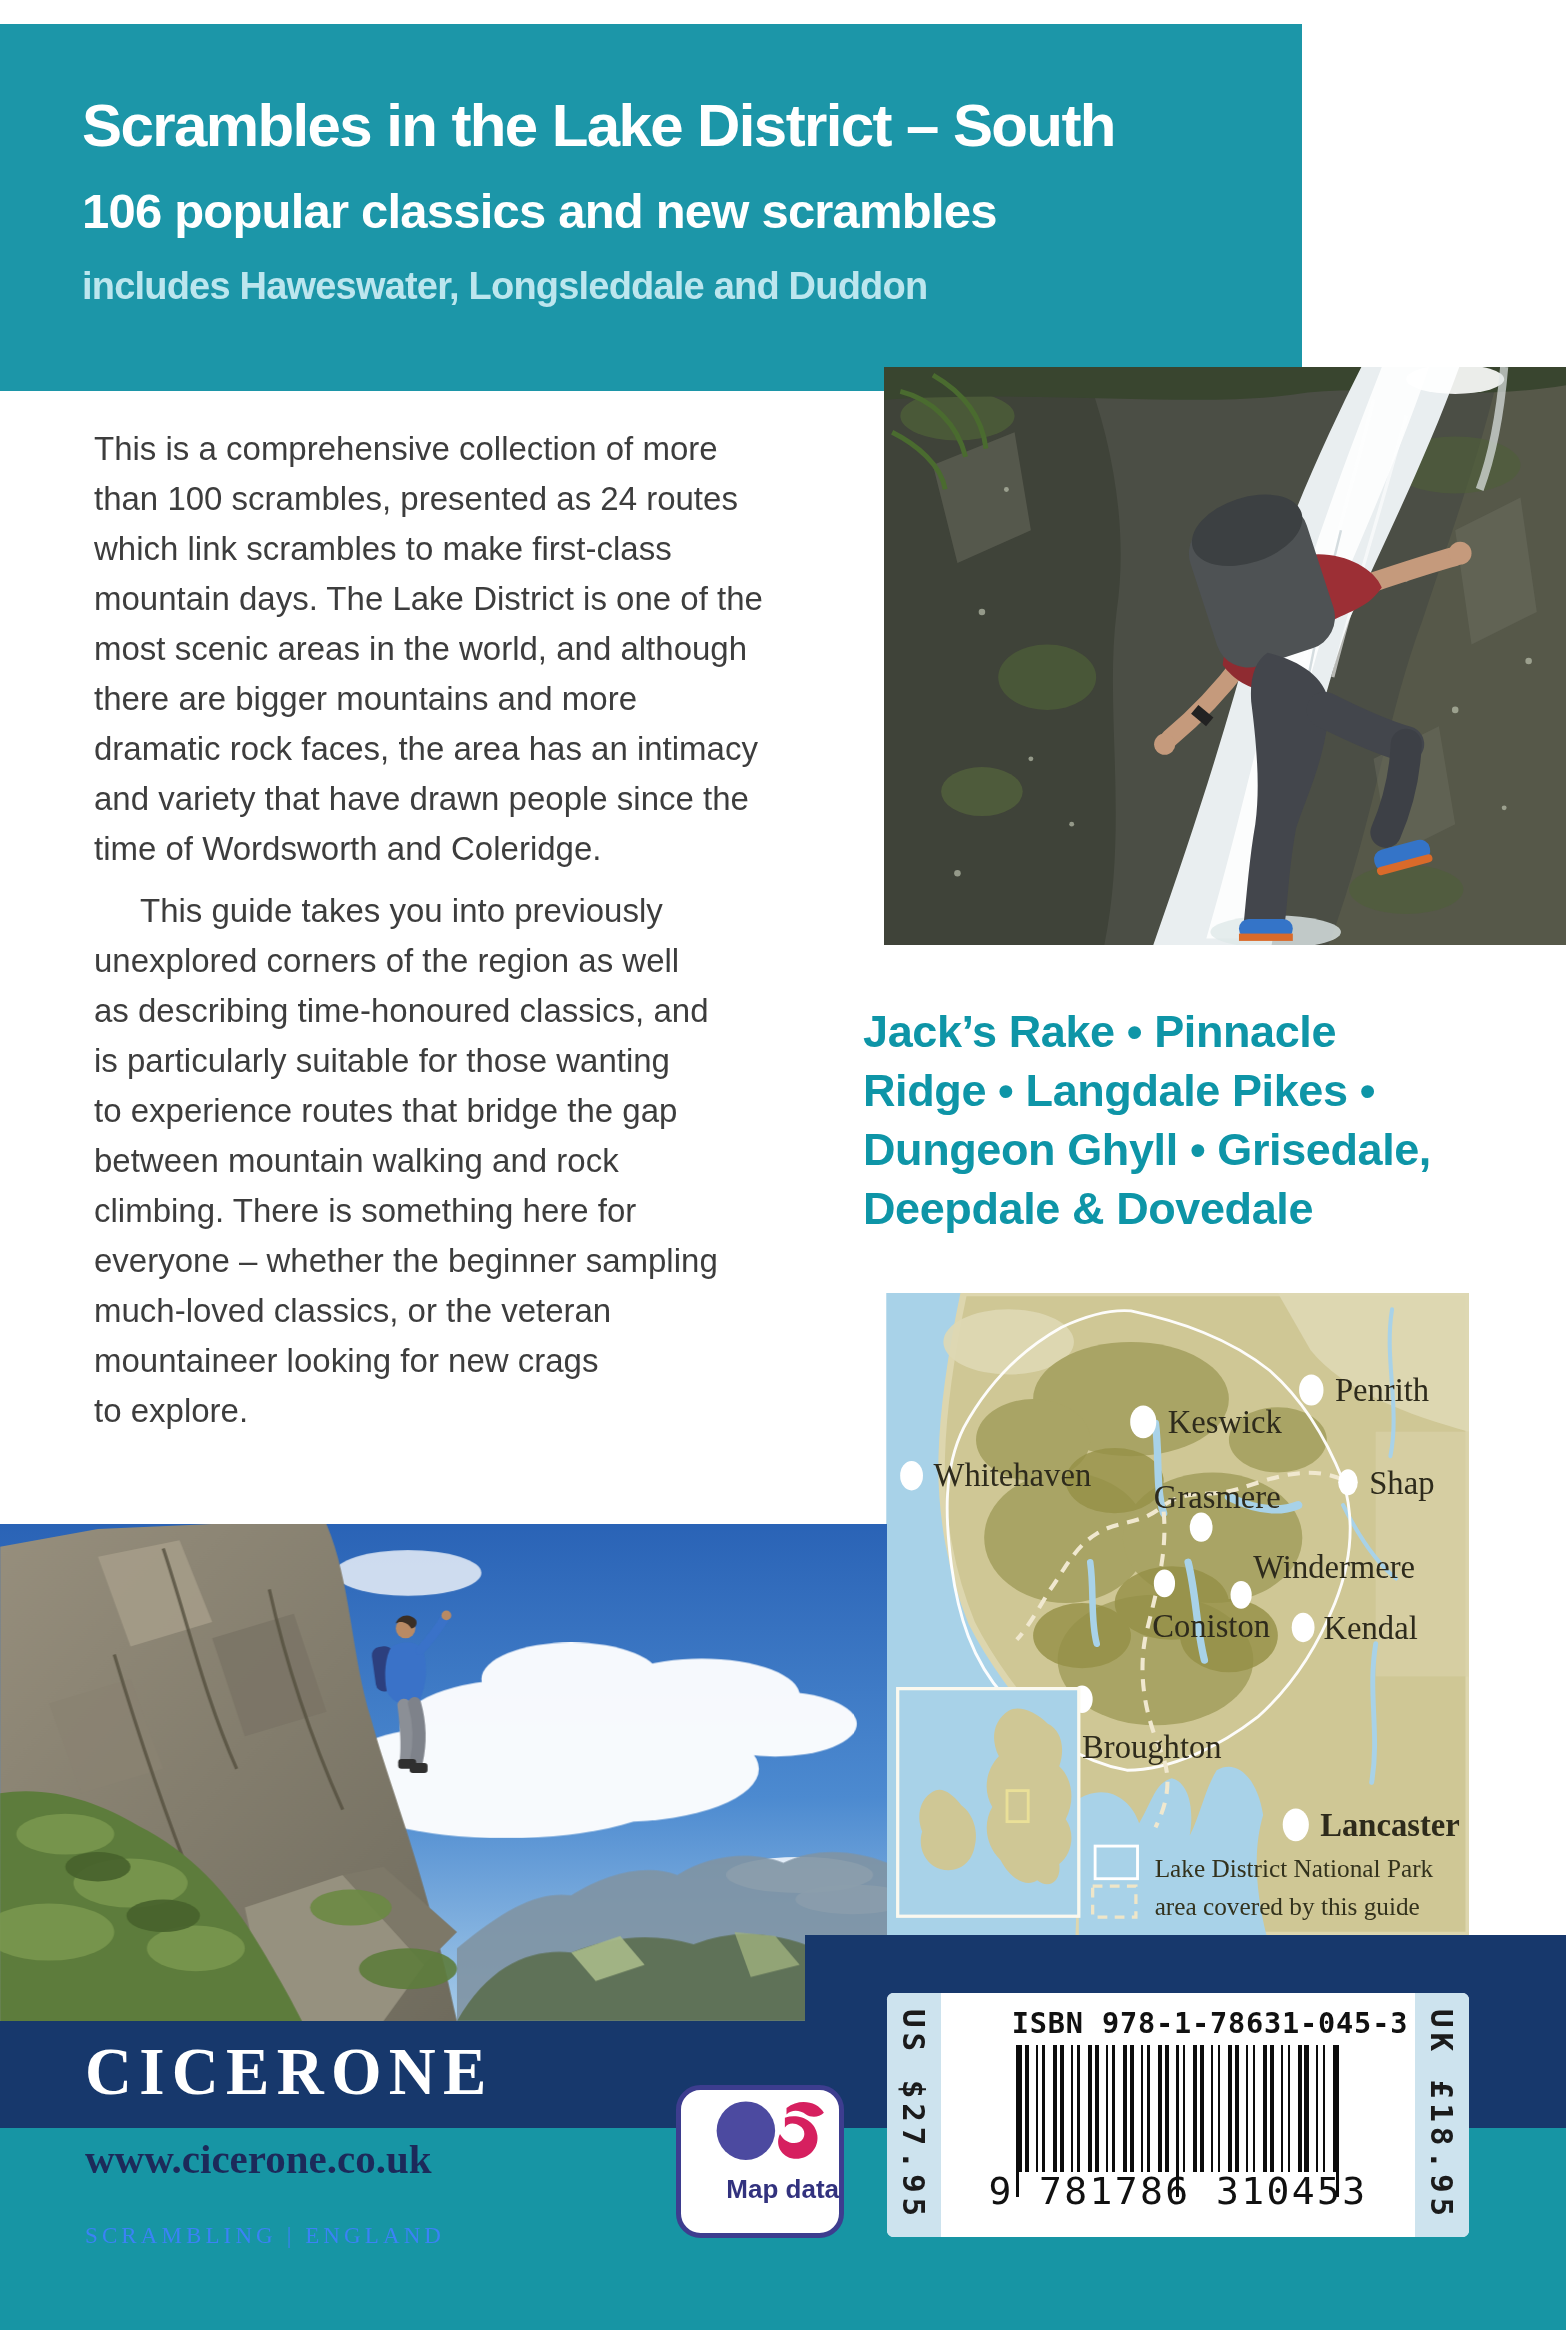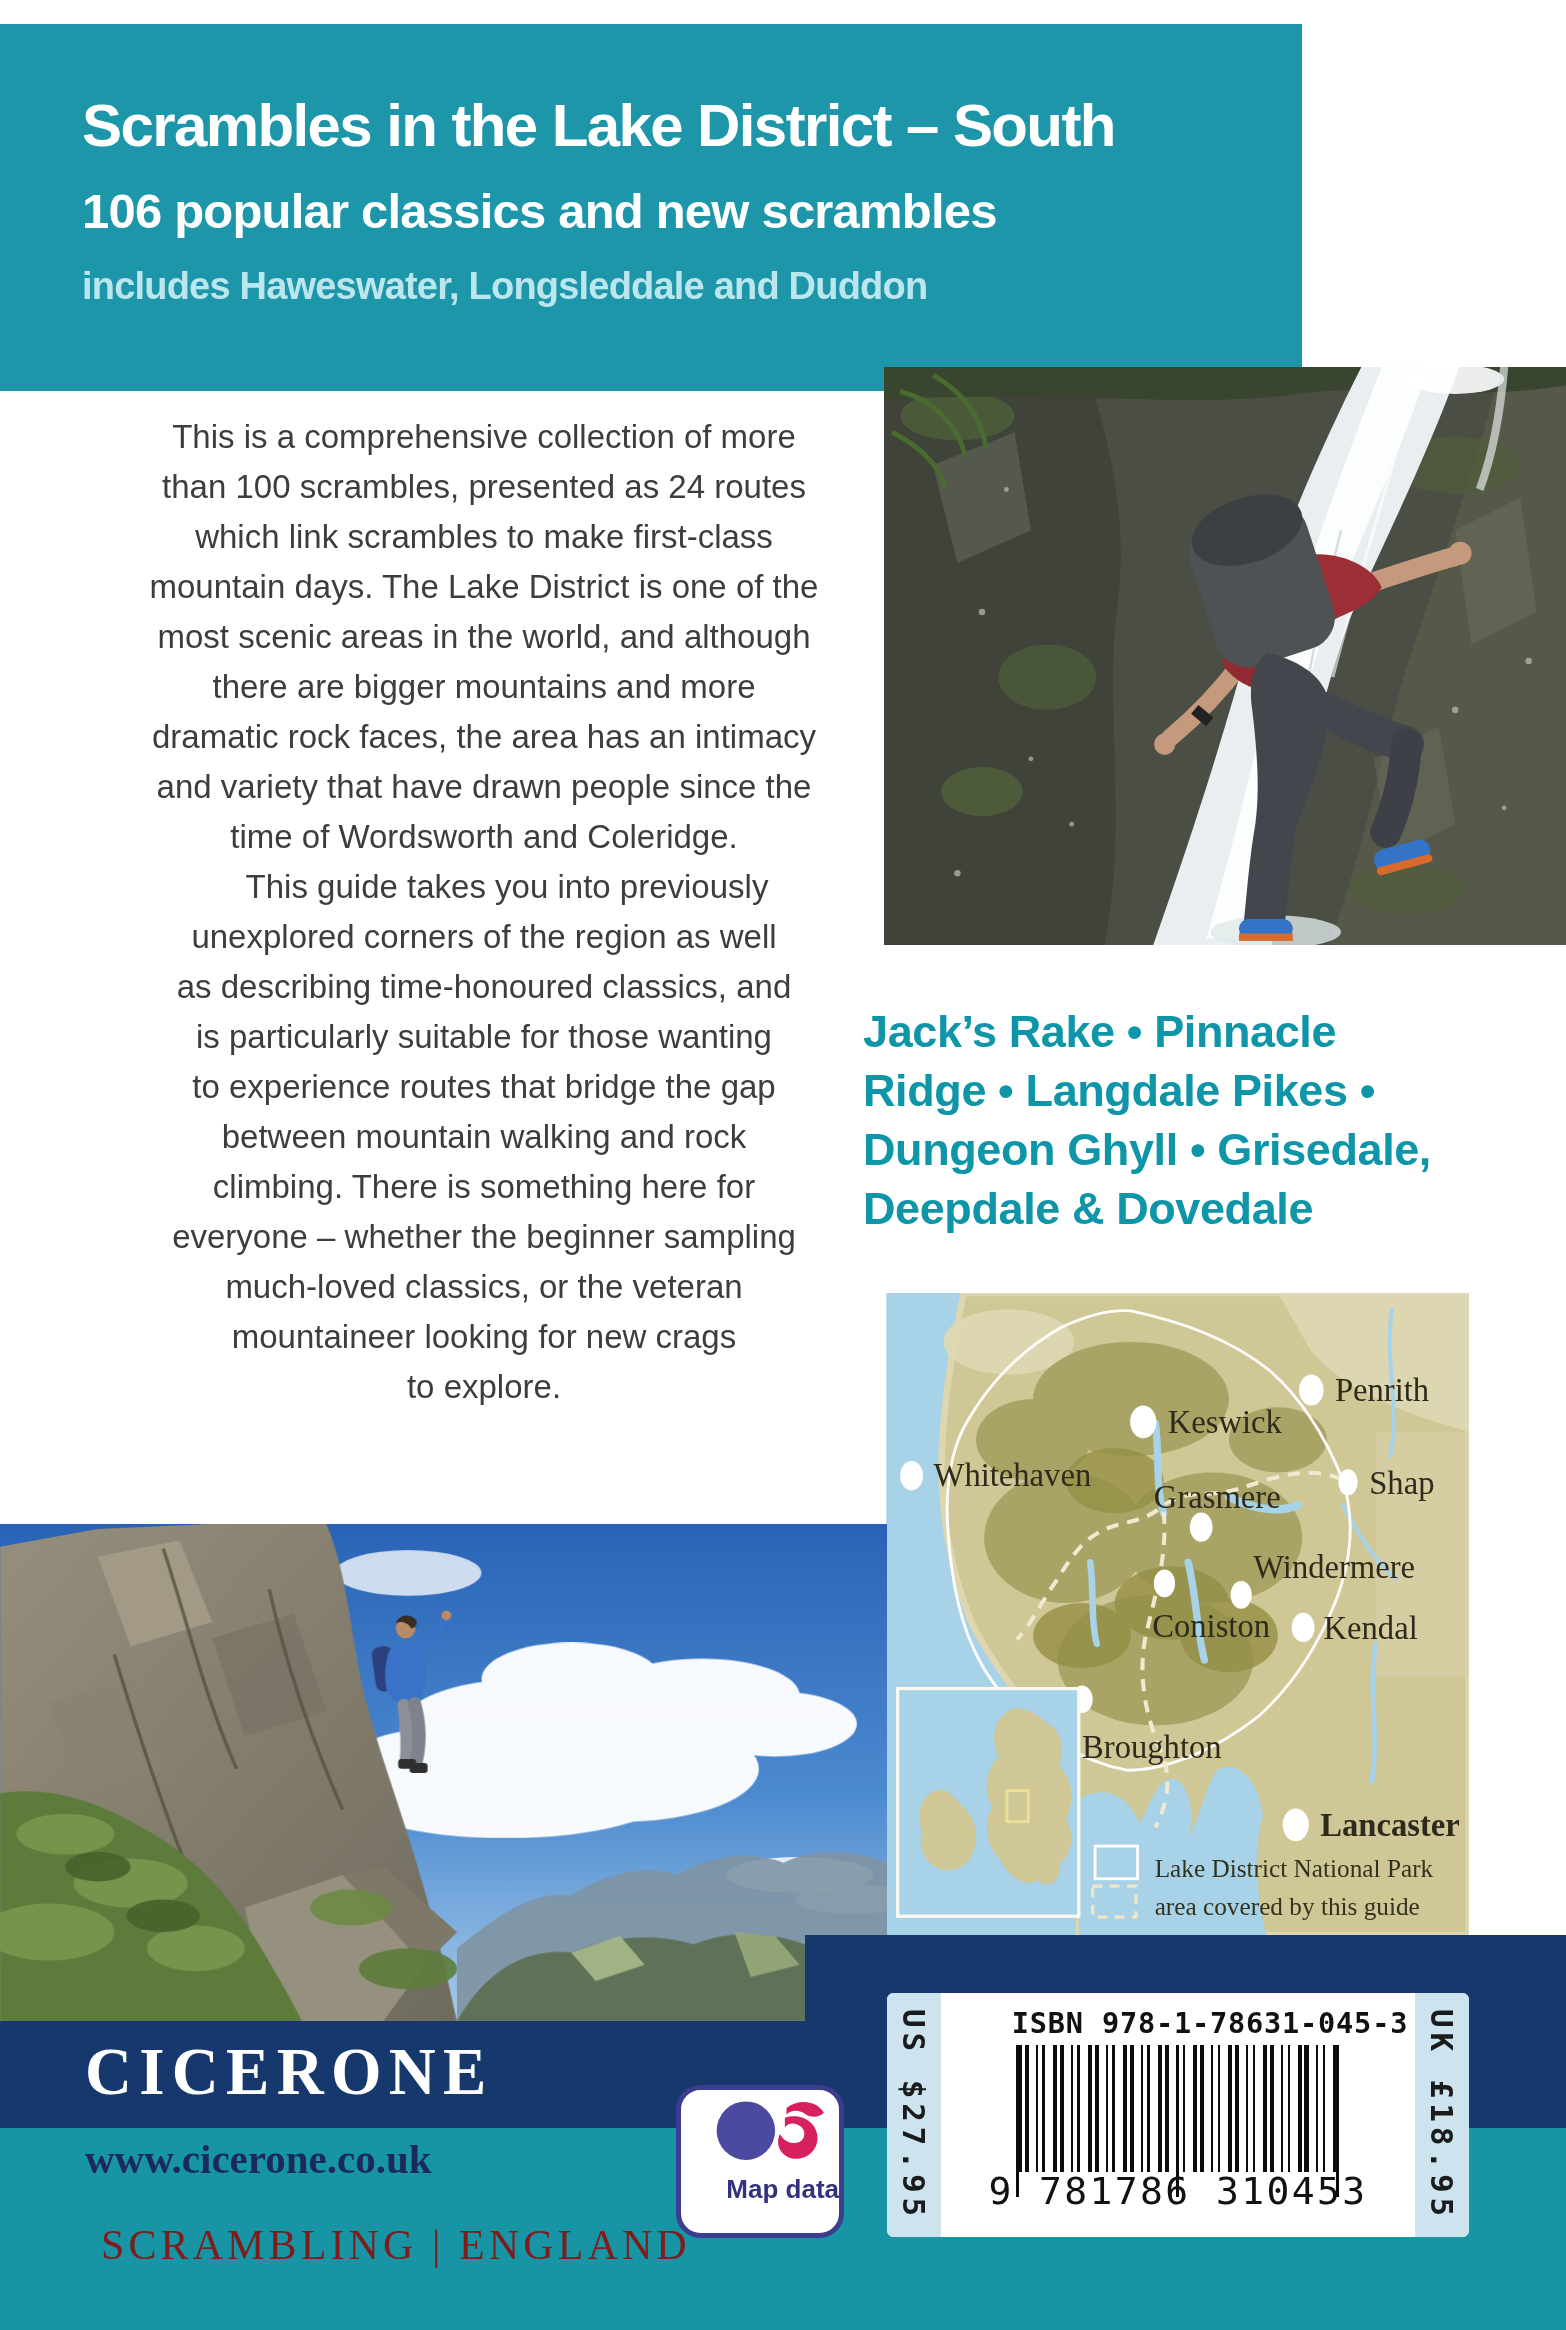--- a/index.html
+++ b/index.html
@@ -9,21 +9,21 @@
   .pre{white-space:pre-line;}
 
   
   .header{left:0;top:0;width:1302px;height:367px;background:#1c96a8;margin-top:24px;}
   .title{left:82px;top:72px;font-size:60px;font-weight:700;color:#ffffff;letter-spacing:-1.6px;line-height:1;}
   .sub1{left:82px;top:163px;font-size:49px;font-weight:700;color:#ffffff;letter-spacing:-0.8px;line-height:1;}
   .sub2{left:82px;top:243px;font-size:38px;font-weight:700;color:#bce6ee;letter-spacing:-0.8px;line-height:1;}
 
   
   .copy{left:82px;top:412px;width:804px;color:#3d3d3d;font-size:33px;line-height:50px;}
-  .copy p{margin:0;text-align:center;}
+  .copy p{margin:12px;}
   .copy p.indent{text-indent:46px;}
 
   
   .highlights{left:863px;top:1002px;width:653px;font-size:45px;font-weight:700;
               color:#0e95a7;line-height:59px;letter-spacing:-0.4px;}
 
   
   .photo-top{left:884px;top:367px;width:683px;height:578px;}
   .photo-bottom{left:0;top:1524px;width:887px;height:497px;}
 
@@ -35,22 +35,22 @@
 
   
   .navy-right{left:805px;top:1935px;width:761px;height:193px;background:#17386c;}
   .navy-left{left:0;top:2021px;width:808px;height:107px;background:#17386c;}
   .teal-footer{left:0;top:2128px;width:1567px;height:202px;background:#1795a4;}
 
   .logo{left:85px;top:2037px;font-family:"Liberation Serif",serif;font-size:65px;font-weight:700;
         color:#ffffff;letter-spacing:7.3px;line-height:1;transform:scaleY(1.05);transform-origin:left top;}
   .website{left:85px;top:2139px;font-family:"Liberation Serif",serif;font-size:41px;font-weight:700;
            color:#1c2a5a;line-height:1;}
-  .category{left:85px;top:2224px;font-family:"Liberation Serif",serif;font-size:42px;color:#7f1d1d;
-            letter-spacing:4.1px;line-height:1;margin-left:16px;}
+  .category{left:85px;top:2224px;font-family:"Liberation Serif",serif;font-size:23px;color:#3b82f6;
+            letter-spacing:4.1px;line-height:1;}
 
   
   .osbox{left:676px;top:2085px;width:168px;height:153px;background:#ffffff;border:5.7px solid #3d3d8f;
          border-radius:24.5px;box-sizing:border-box;text-align:right;}
   .osbox .mapdata{display:block;margin-top:3.3px;font-size:26px;font-weight:700;color:#32327e;}
 
   
   .bcpanel{left:887px;top:1993px;width:582px;height:244px;background:#ffffff;border-radius:6.5px;}
   .bcstrip{top:0;width:54px;height:244px;background:#cde3ee;}
   .bcstrip.l{left:0;border-radius:6.5px 0 0 6.5px;}

